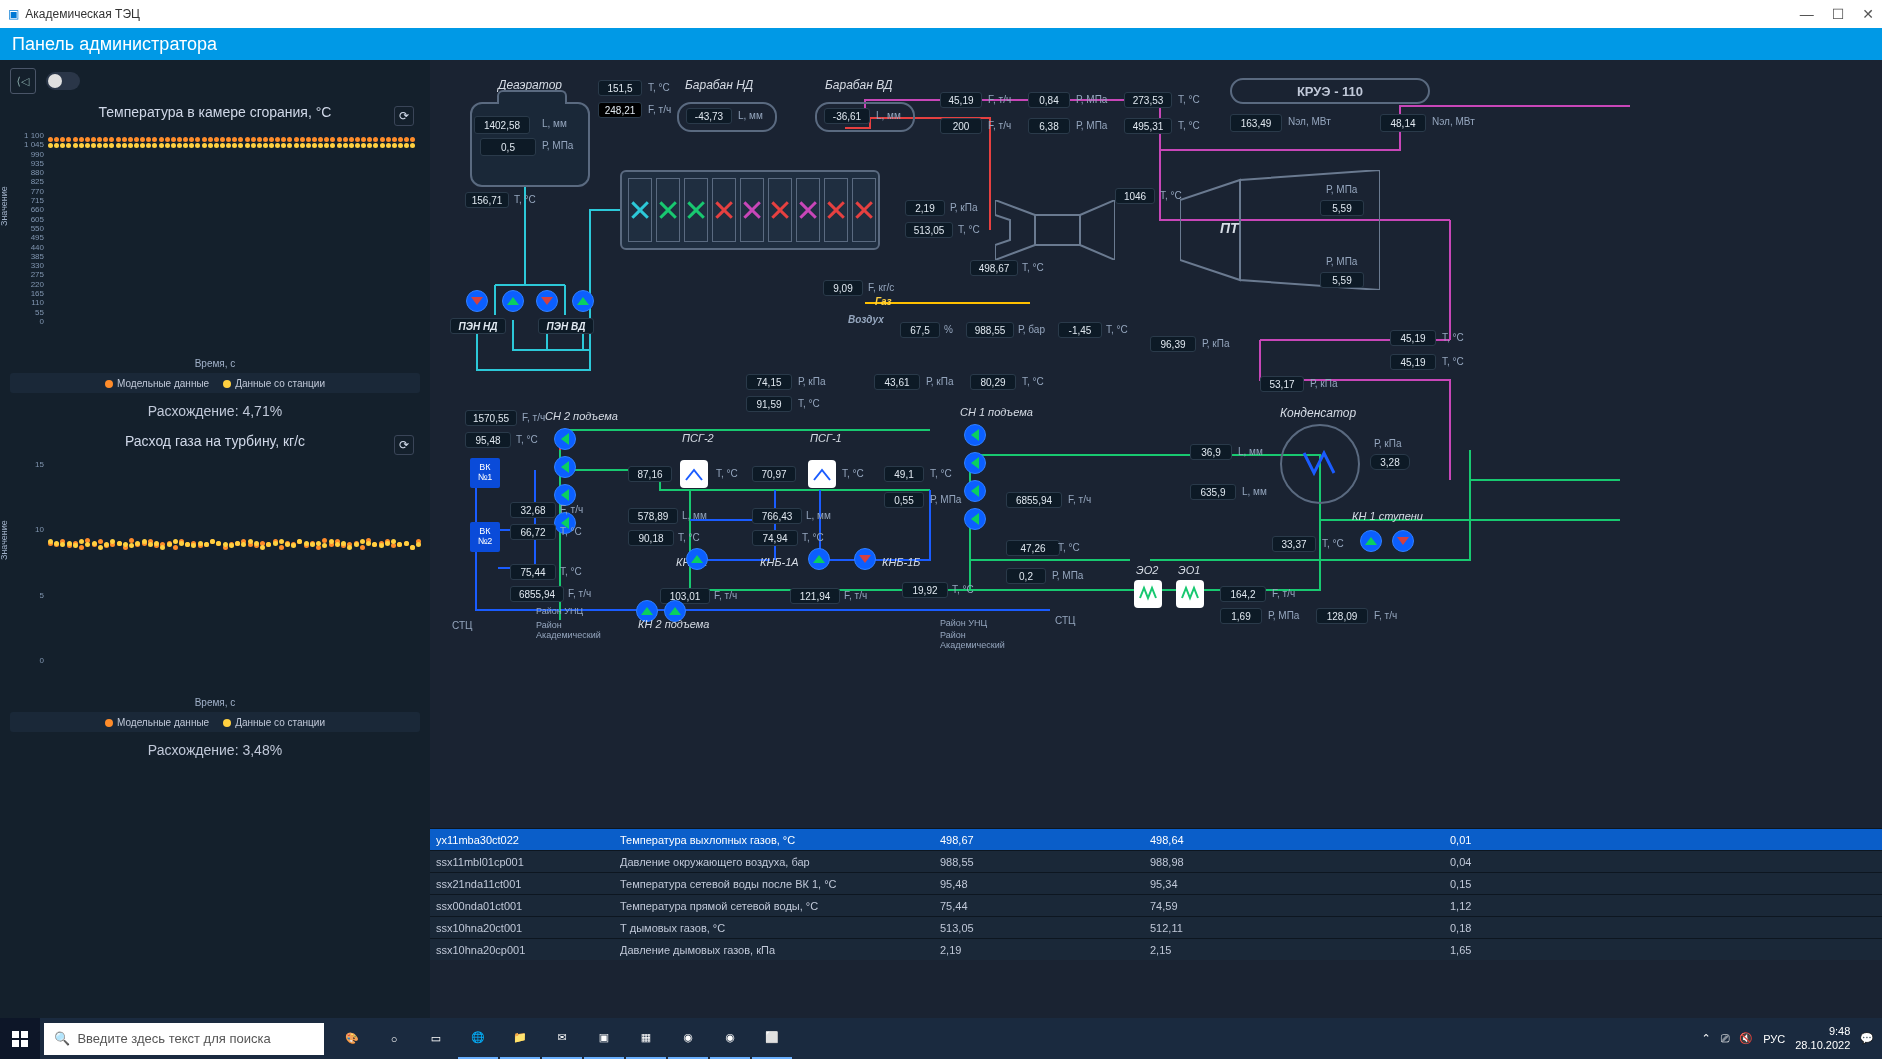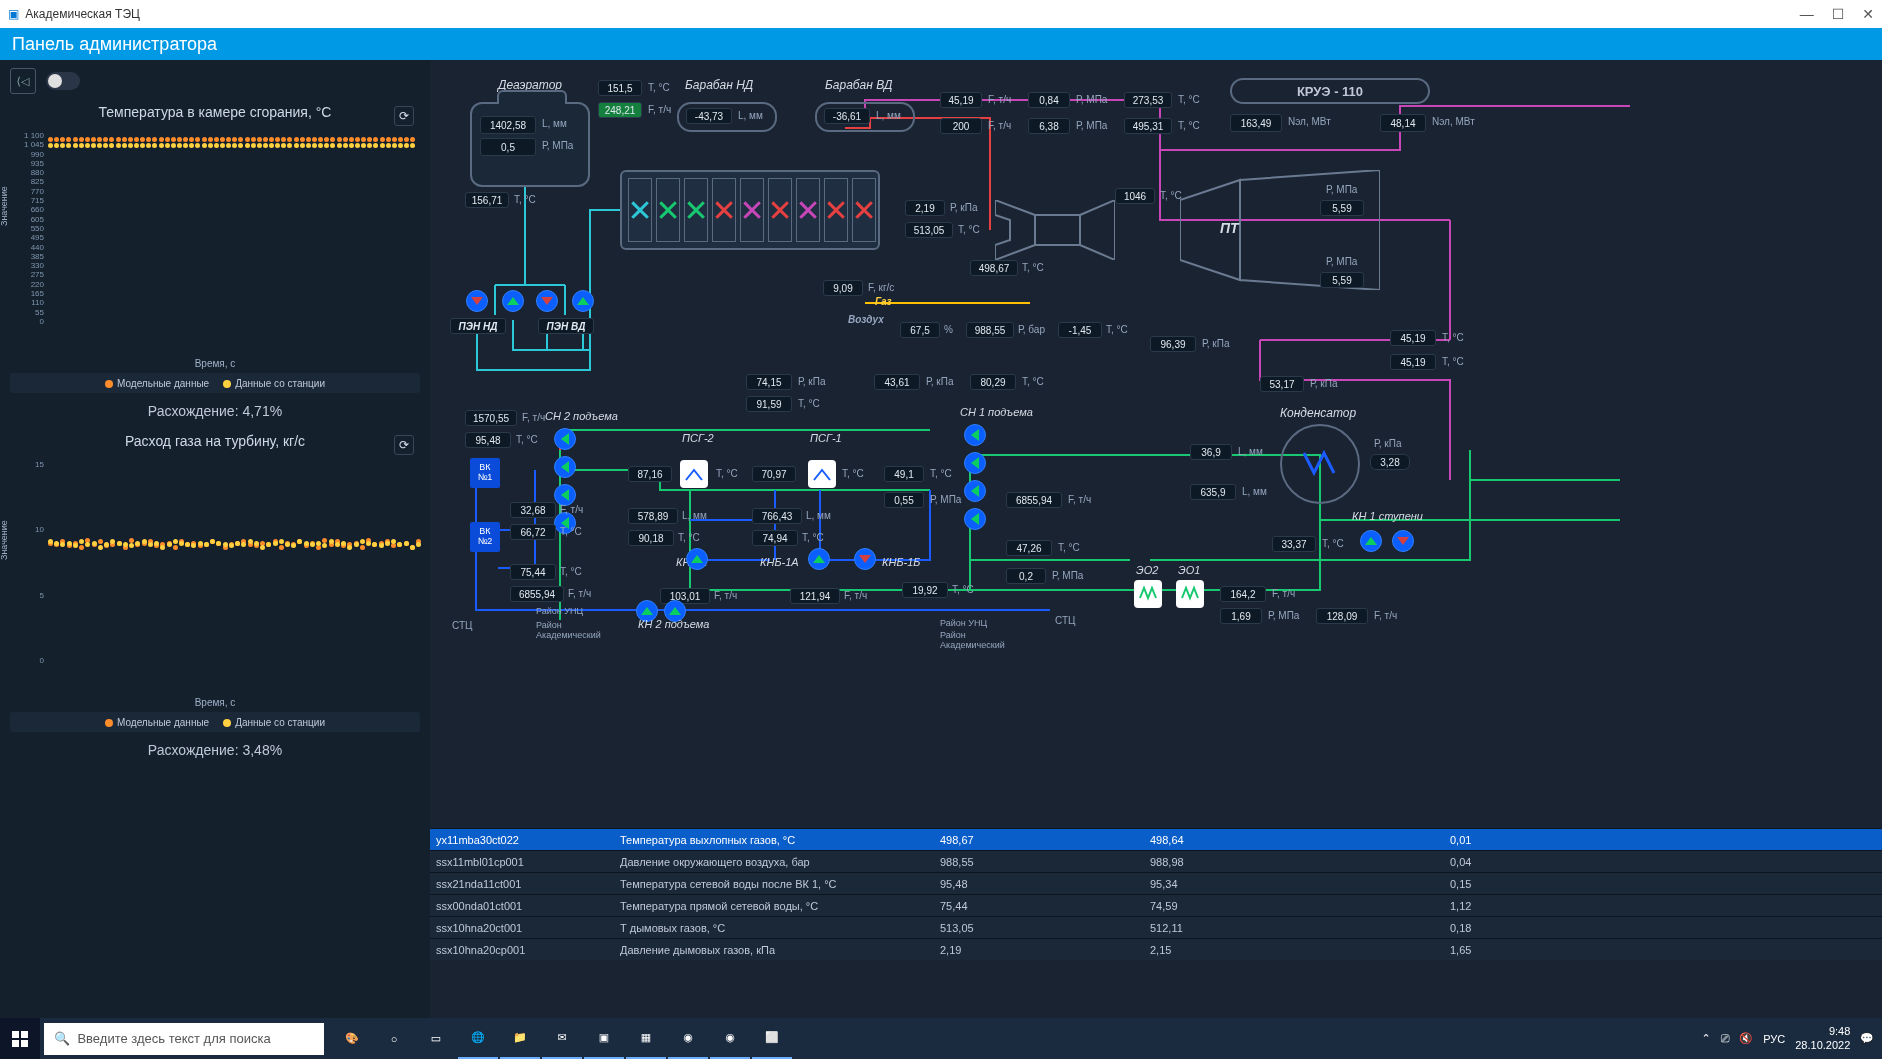--- a/index.html
+++ b/index.html
@@ -438,27 +438,27 @@
           <path stroke="#ffc000" d="M435,243 L600,243"></path>
 
           <path stroke="#1a5cff" d="M500,430 L500,500 L390,500 L390,430 M345,430 L345,500 M260,460 L340,460 M260,500 L340,500"></path>
         </g>
       </svg>
 
       <div class="blbl" style="left:68px;top:18px;">Деаэратор</div>
       <div style="position:absolute;left:40px;top:42px;width:120px;height:85px;border:2px solid #5a6a80;border-radius:12px;background:#1a2838;">
         <div style="position:absolute;left:25px;top:-14px;width:70px;height:14px;border:2px solid #5a6a80;border-bottom:none;border-radius:6px 6px 0 0;background:#1a2838;"></div>
       </div>
-      <div class="box val" style="left:50px;top:56px;width:56px;height:18px;">1402,58</div>
+      <div class="box val" style="left:44px;top:56px;width:56px;height:18px;">1402,58</div>
       <div class="lbl" style="left:112px;top:58px;">L, мм</div>
       <div class="box val" style="left:50px;top:78px;width:56px;height:18px;">0,5</div>
       <div class="lbl" style="left:112px;top:80px;">Р, МПа</div>
       <div class="box val" style="left:168px;top:20px;width:44px;height:16px;">151,5</div>
         <div class="lbl" style="left:218px;top:22px;">T, °C</div>
-      <div class="box val" style="left:168px;top:42px;width:44px;height:16px;background:#15803d;">248,21</div>
+      <div class="box val" style="left:168px;top:42px;width:44px;height:16px;background:#000000;">248,21</div>
         <div class="lbl" style="left:218px;top:44px;">F, т/ч</div>
       <div class="box val" style="left:35px;top:132px;width:44px;height:16px;">156,71</div>
         <div class="lbl" style="left:84px;top:134px;">T, °C</div>
 
       <div class="blbl" style="left:255px;top:18px;">Барабан НД</div>
       <div style="position:absolute;left:247px;top:42px;width:100px;height:30px;border:2px solid #5a6a80;border-radius:14px;"></div>
       <div class="box val" style="left:256px;top:48px;width:46px;height:16px;">-43,73</div>
         <div class="lbl" style="left:308px;top:50px;">L, мм</div>
 
       <div class="blbl" style="left:395px;top:18px;">Барабан ВД</div>
@@ -702,21 +702,21 @@
         </div>
       <div class="pump left" style="left:534px;top:448px;">
           <div class="tri"></div>
         </div>
       <div class="box val" style="left:454px;top:406px;width:40px;height:16px;">49,1</div>
         <div class="lbl" style="left:500px;top:408px;">T, °C</div>
       <div class="box val" style="left:454px;top:432px;width:40px;height:16px;">0,55</div>
         <div class="lbl" style="left:500px;top:434px;">Р, МПа</div>
       <div class="box val" style="left:576px;top:432px;width:56px;height:16px;">6855,94</div>
         <div class="lbl" style="left:638px;top:434px;">F, т/ч</div>
-      <div class="box val" style="left:576px;top:480px;width:46px;height:16px;">47,26</div>
+      <div class="box val" style="left:576px;top:480px;width:54px;height:16px;">47,26</div>
         <div class="lbl" style="left:628px;top:482px;">T, °C</div>
       <div class="box val" style="left:576px;top:508px;width:40px;height:16px;">0,2</div>
         <div class="lbl" style="left:622px;top:510px;">Р, МПа</div>
 
       <div class="blbl" style="left:246px;top:496px;font-size:11px;">КНБ-2</div>
       <div class="pump up" style="left:256px;top:488px;">
           <div class="tri"></div>
         </div>
       <div class="box val" style="left:230px;top:528px;width:50px;height:16px;">103,01</div>
         <div class="lbl" style="left:284px;top:530px;">F, т/ч</div>

